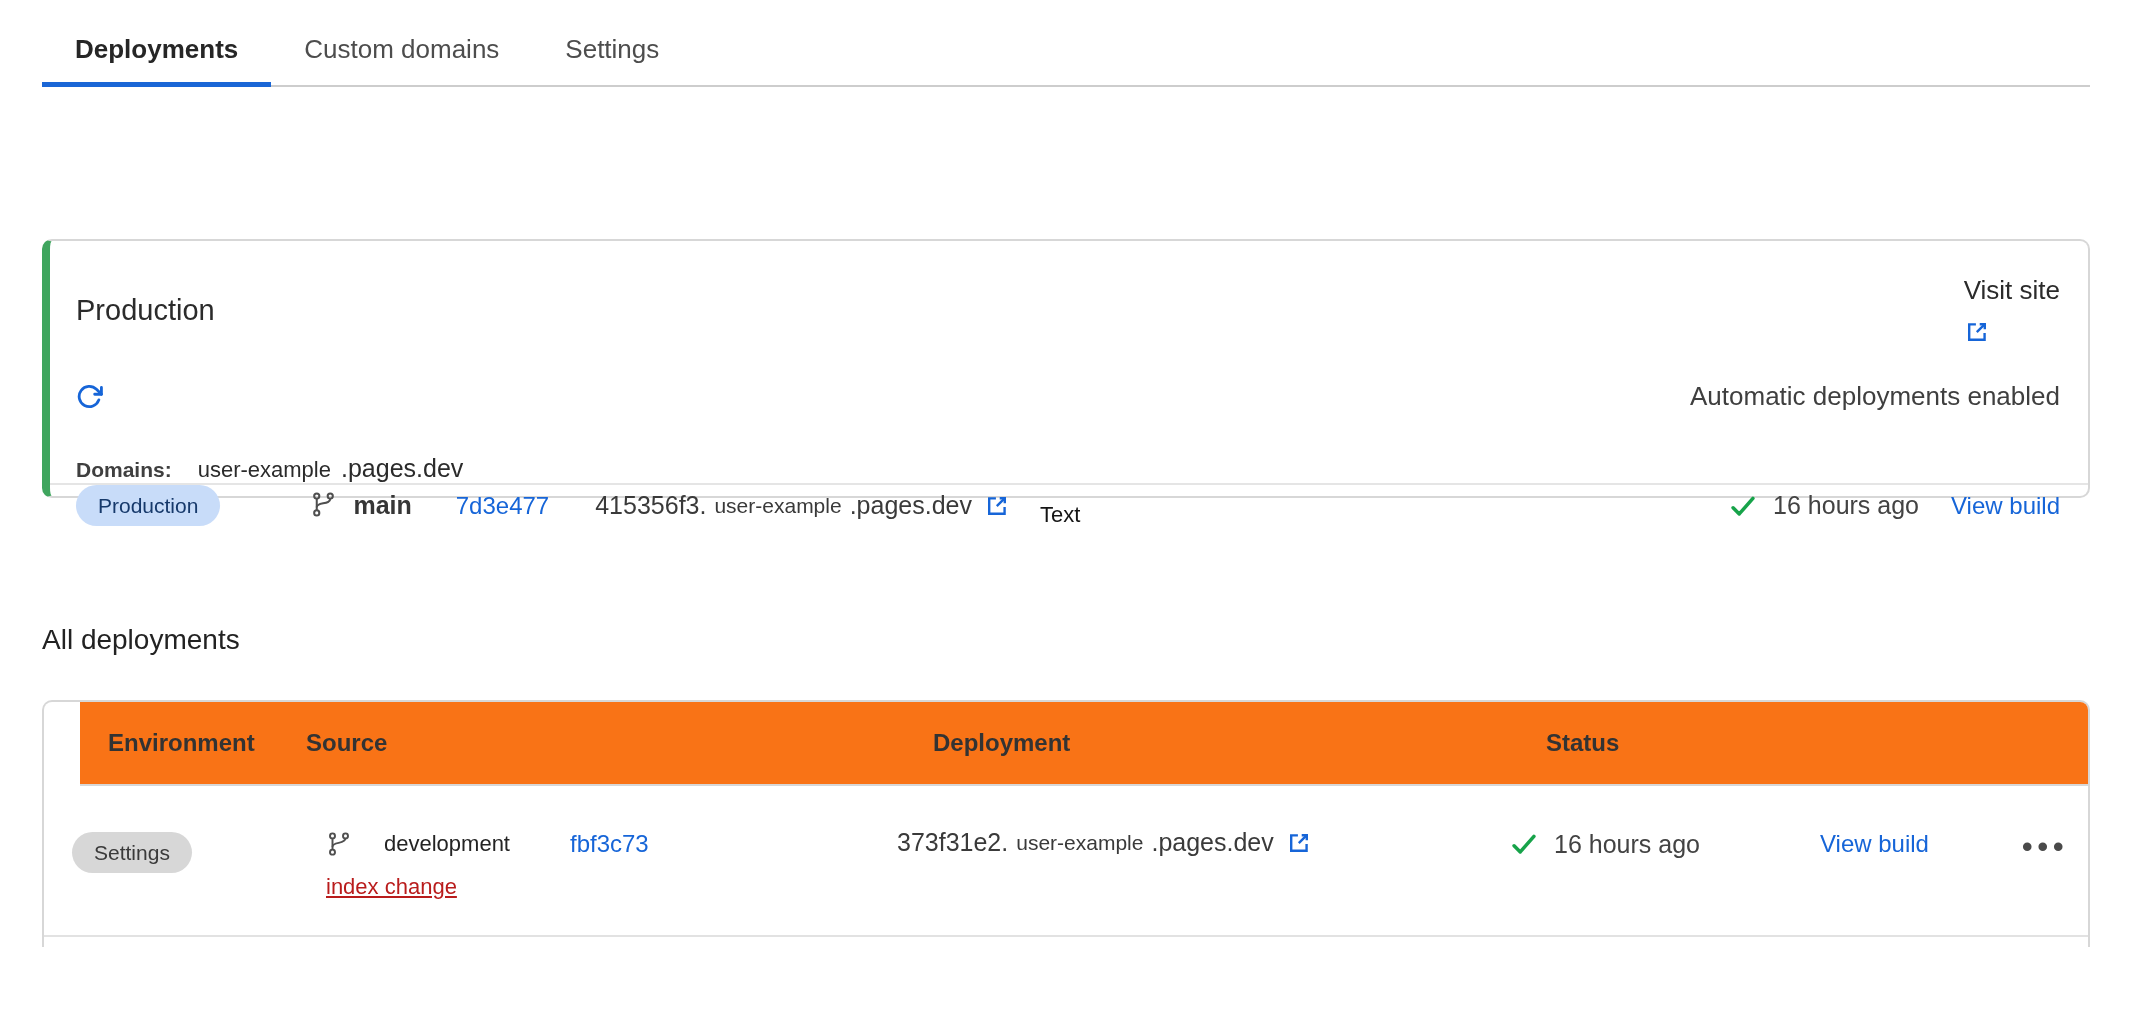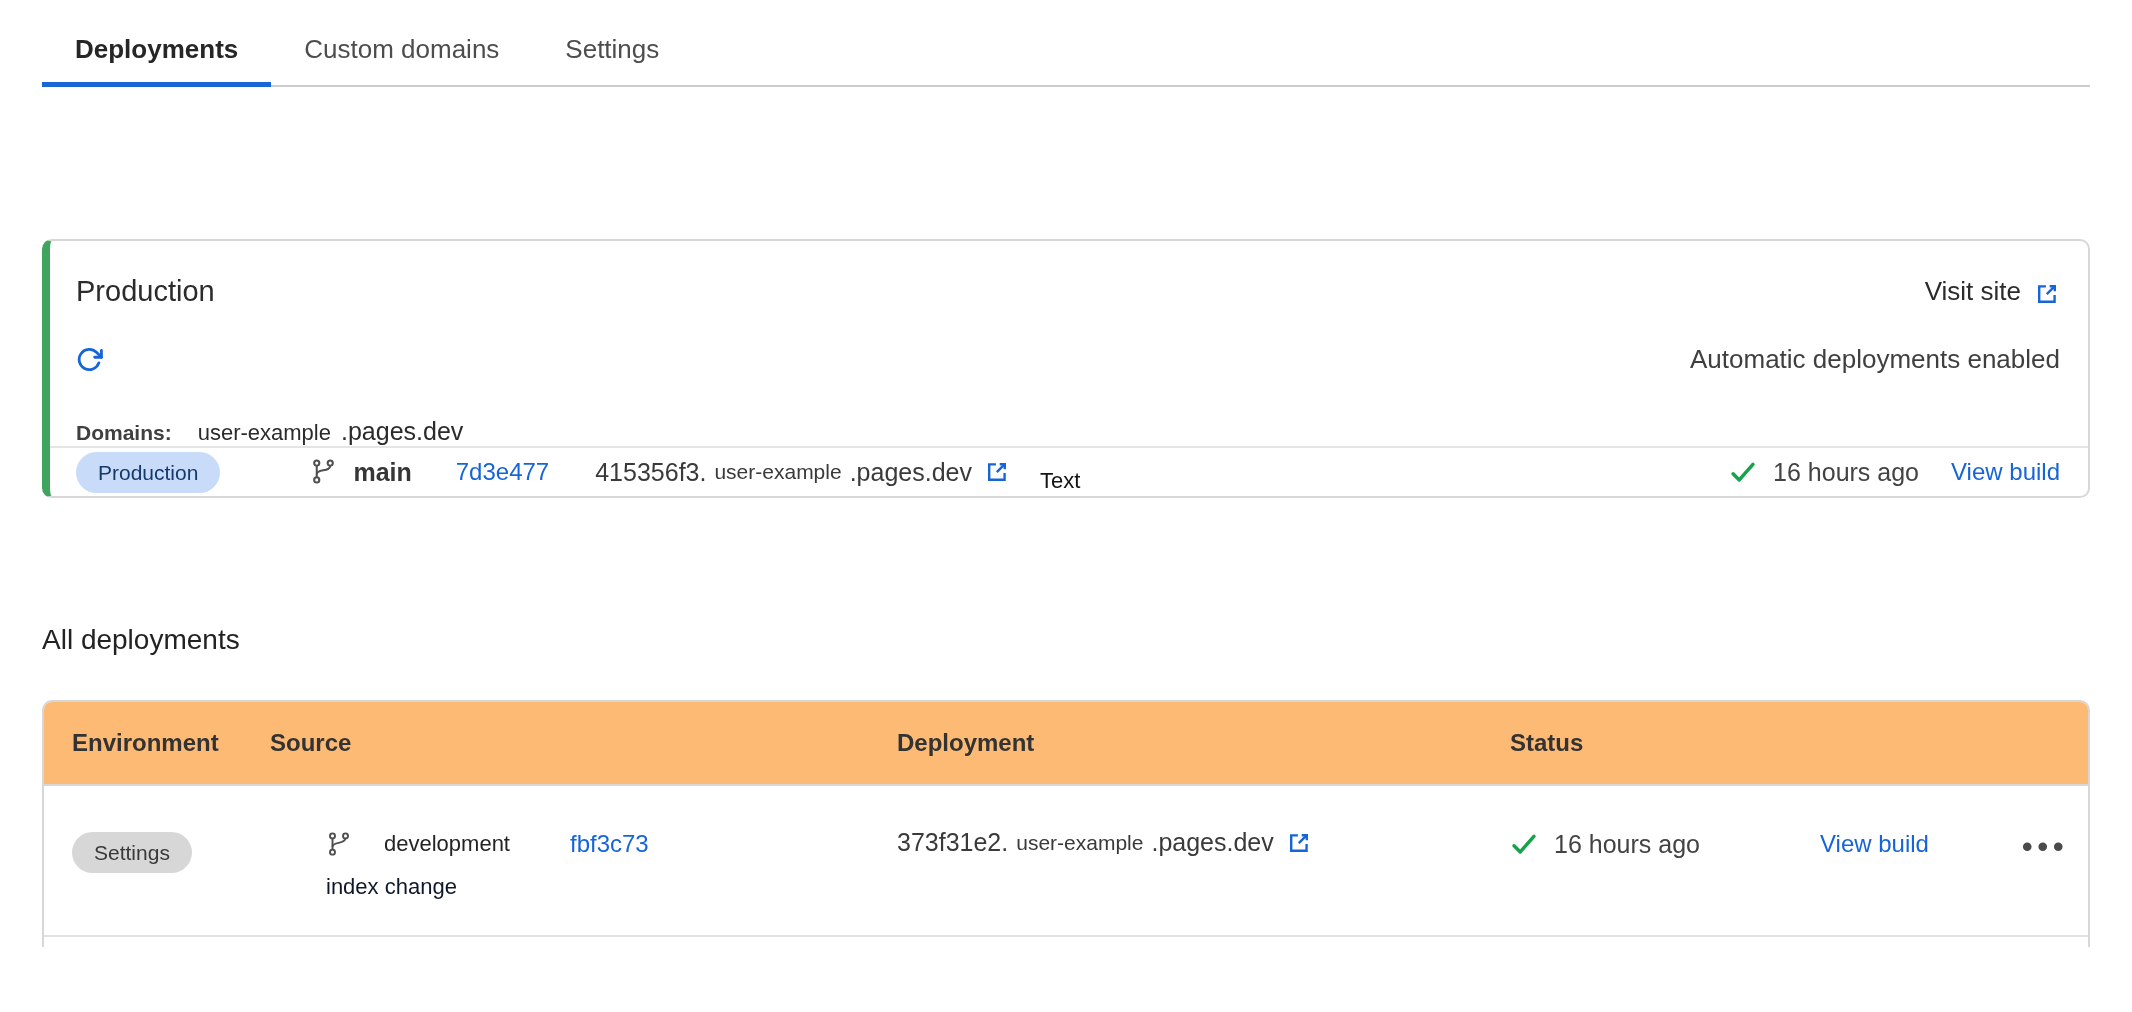--- a/index.html
+++ b/index.html
@@ -19,21 +19,21 @@
 
   
   .card {
     margin-top:152px; height:259px;
     border:2px solid #d7d7d7; border-left:8px solid #3fa55e; border-radius:10px;
     display:flex; flex-direction:column; background:#fff;
   }
   .card-body { padding:34px 28px 0 26px; flex:1; }
   .card-title-row { display:flex; justify-content:space-between; align-items:center; }
   .card-title { font-size:29px; font-weight:500; color:#2b2b2b; }
-  .visit-site { display:flex; align-items:flex-end; gap:13px; font-size:26px; font-weight:500; color:#2b2b2b; cursor:pointer; }
+  .visit-site { display:flex; align-items:flex-start; gap:13px; font-size:26px; font-weight:500; color:#2b2b2b; cursor:pointer;flex-direction:column; }
   .auto-row { margin-top:36px; display:flex; align-items:center; gap:20px; font-size:26px; color:#3f3f3f;justify-content:space-between; }
   .domains-row { margin-top:42px; display:flex; align-items:baseline; }
   .domains-label { font-size:21px; font-weight:700; color:#3f3f3f; }
   .domain-name { font-size:22px; color:#2b2b2b; margin-left:26px; }
   .domain-suffix { font-size:25px; color:#2b2b2b; margin-left:10px; }
 
   .deploy-row { border-top:2px solid #e5e5e5; height:86px; display:flex; align-items:center; padding:0 28px 0 26px; }
   .badge { display:inline-block; border-radius:999px; font-size:21px; line-height:1; padding:10px 22px; white-space:nowrap; }
   .badge.production { background:#c8dcf9; color:#16396b; }
   .badge.preview { background:#d7d7d7; color:#3a3a3a; }
@@ -47,29 +47,29 @@
   .ext-icon { margin-left:12px; display:flex; align-items:center; }
   .note { margin-left:30px; font-size:22px; color:#141414; transform:translateY(9px); }
   .status-group { margin-left:auto; display:flex; align-items:center; }
   .time { font-size:25px; color:#434343; margin-left:16px; }
   .view-build { margin-left:32px; }
 
   
   .section-heading { margin-top:126px; font-size:28px; font-weight:500; color:#222; }
   .table { margin-top:44px; border:2px solid #d7d7d7; border-bottom:none; border-radius:10px 10px 0 0; height:247px; overflow:hidden; background:#fff; }
   .thead, .trow { display:grid; grid-template-columns:198px 627px 613px 310px 190px 1fr; padding:0 28px; }
-  .thead { background:#fdba74; height:84px; align-items:center; border-bottom:2px solid #d7d7d7; }
+  .thead { background:#f97316; height:84px; align-items:center; border-bottom:2px solid #d7d7d7;margin-left:36px; }
   .th { font-size:24px; font-weight:700; color:#333; }
   .trow { height:151px; border-bottom:2px solid #e2e2e2; background:#fff; }
   .cell { padding-top:46px; }
   .cell-status { display:flex; align-items:flex-start; gap:16px; padding-top:44px; }
   .source-line1 { display:flex; align-items:center; gap:32px; margin-left:56px; }
   .source-branch { font-size:22px; color:#242424; }
   .source-commit { margin-left:28px; }
-  .commit-msg { margin-left:56px; margin-top:16px; font-size:22px; color:#0f172a; }
+  .commit-msg { margin-left:56px; margin-top:16px; font-size:22px; color:#b91c1c;text-decoration:underline; }
   .dep-cell { display:flex; align-items:center; }
   .ellipsis { font-size:30px; letter-spacing:5px; color:#4a4a4a; line-height:0.6; margin-left:12px; cursor:pointer; font-weight:700; }
 
   svg { display:block; }
 </style>
 </head>
 <body>
 
 <div class="page">
 

